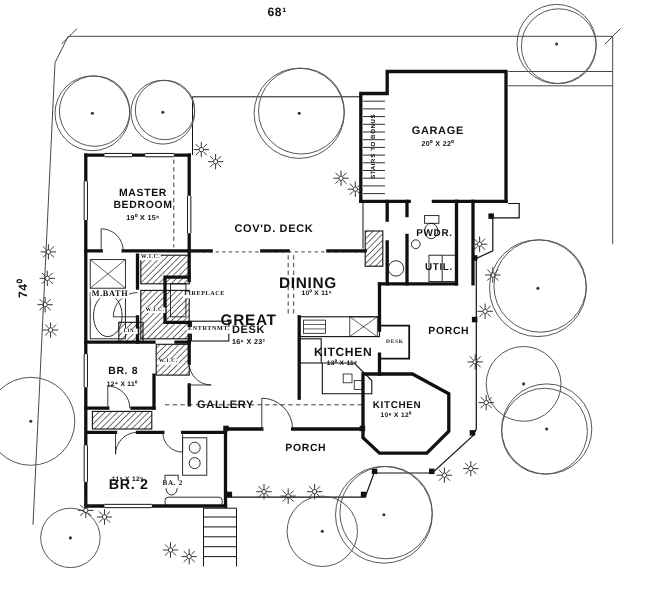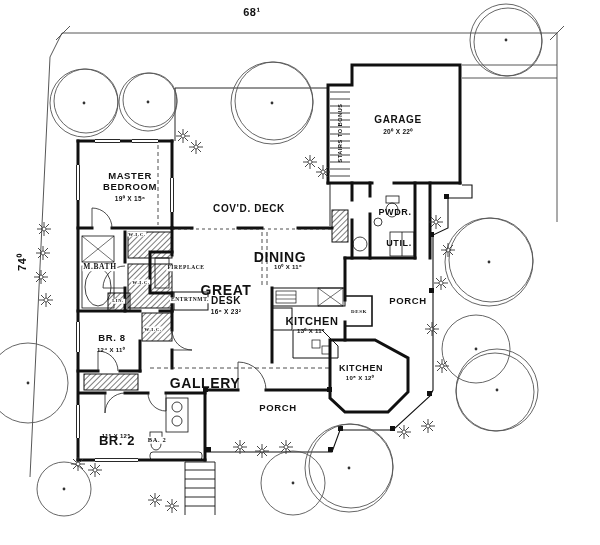--- a/index.html
+++ b/index.html
@@ -261,21 +261,21 @@
 
   <div class="lbl" style="left:312px;top:321px;font-size:11px">KITCHEN</div>
   <div class="lbl dims" style="left:311px;top:331px;font-size:6px">13⁰ X 11⁸</div>
 
   <div class="lbl bg" style="left:359px;top:311px;font-size:5px">DESK</div>
   <div class="lbl" style="left:408px;top:301px;font-size:9.5px">PORCH</div>
 
   <div class="lbl" style="left:361px;top:368px;font-size:9px">KITCHEN</div>
   <div class="lbl dims" style="left:360px;top:378px;font-size:6px">10⁸ X 12⁰</div>
 
-  <div class="lbl" style="left:205px;top:383px;font-size:14px">GALLERY</div>
+  <div class="lbl" style="left:205px;top:369px;font-size:10px">GALLERY</div>
   <div class="lbl" style="left:278px;top:408px;font-size:9.5px">PORCH</div>
 
   <div class="lbl" style="left:112px;top:338px;font-size:9.5px">BR. 8</div>
   <div class="lbl dims" style="left:111px;top:350px;font-size:6px">12⁴ X 11⁰</div>
 
   <div class="lbl" style="left:117px;top:440px;font-size:13px">BR. 2</div>
   <div class="lbl dims" style="left:116px;top:436px;font-size:6px">11⁶ X 12⁸</div>
 
   <div class="lbl bg" style="left:157px;top:440px;font-size:6.5px">BA. 2</div>
   <div class="lbl bg" style="left:100px;top:267px;font-size:7.5px">M.BATH</div>

